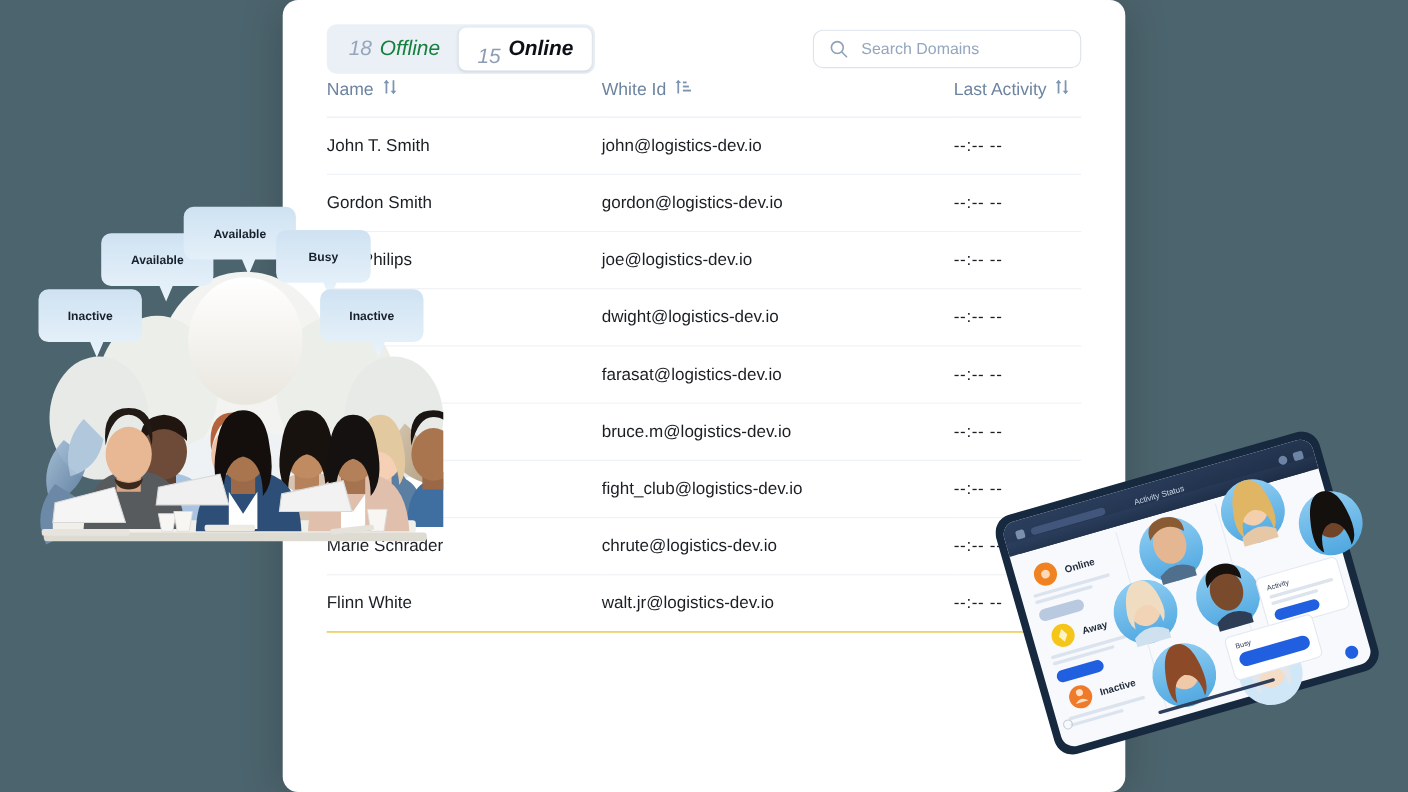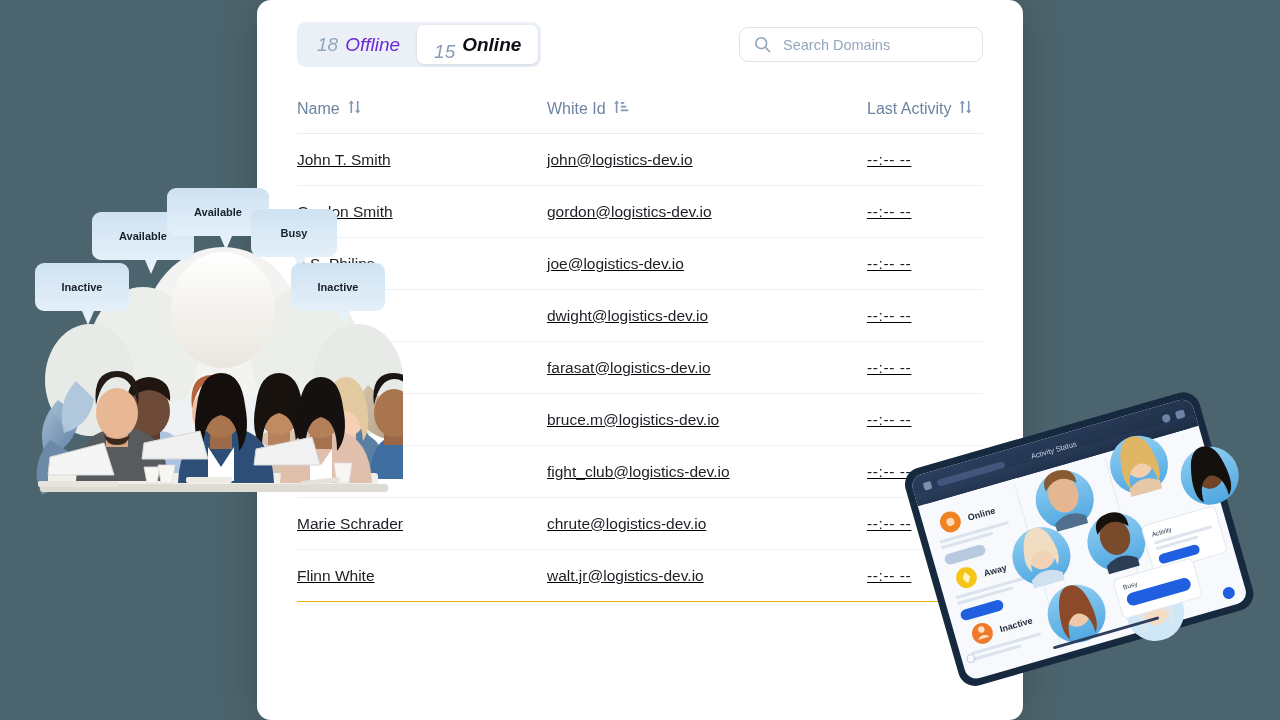--- a/index.html
+++ b/index.html
@@ -64,21 +64,21 @@
     cursor: pointer;
     white-space: nowrap;
     font-style: italic;
   }
 
   .seg-btn .seg-count {
     color: #93a6bd;
     font-weight: 400;
   }
   .seg-btn .seg-label {
-    color: #6d28d9;
+    color: #15803d;
     font-weight: 400;
   }
 
   .seg-btn.active {
     background: #ffffff;
     box-shadow: 0 1px 3px rgba(16,30,54,0.12);
   }
   .seg-btn.active .seg-count { color: #8c9cb2; margin-top: 15px; }
   .seg-btn.active .seg-label { color: #0d1117; font-weight: 700; }
 
@@ -99,21 +99,21 @@
     outline: none;
     font-family: "Liberation Sans", sans-serif;
     font-size: 14.5px;
     color: #2f3e52;
     width: 100%;
     background: transparent;
   }
   .search-input::placeholder { color: #94a6bd; }
 
   
-  .table { width: 100%; border-collapse: collapse; margin-top: 32px; text-decoration: underline; }
+  .table { width: 100%; border-collapse: collapse; margin-top: 4px; }
 
   .table thead th {
     text-align: left;
     font-size: 16px;
     font-weight: 400;
     color: #6d84a0;
     padding: 0 0 14px 0;
     border-bottom: 1px solid #e7ecf3;
     white-space: nowrap;
   }

